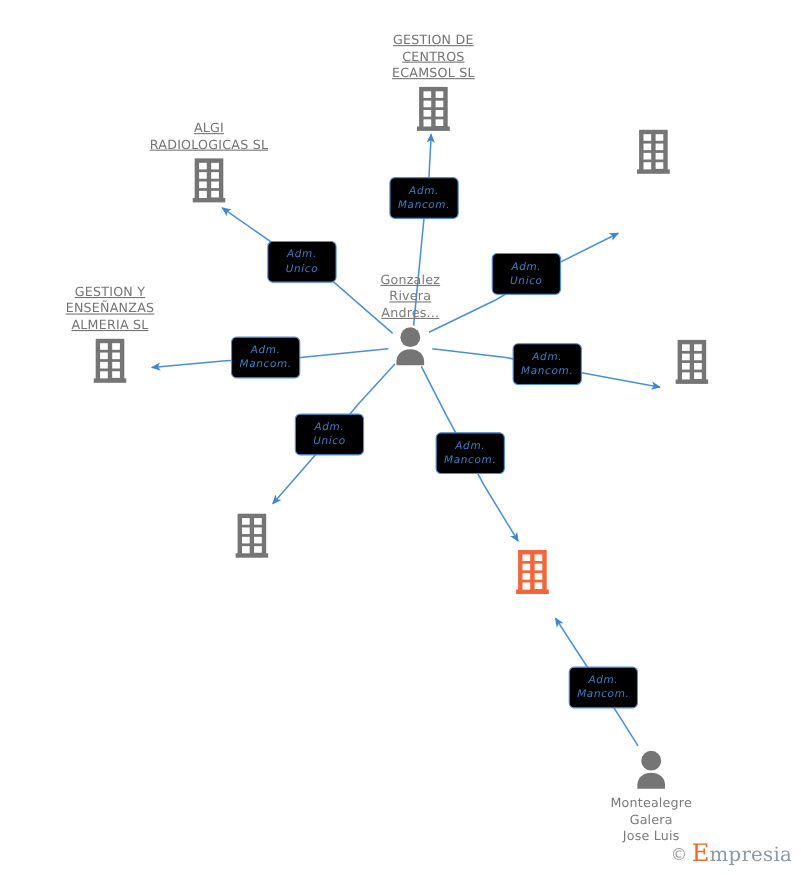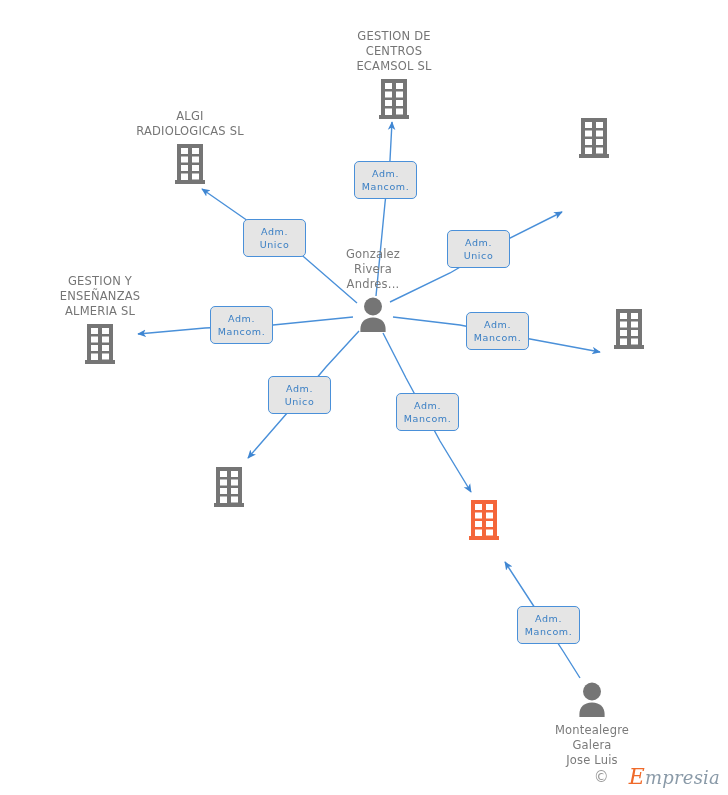--- a/index.html
+++ b/index.html
@@ -49,64 +49,63 @@
   }
   .node.highlight .label {
     color: #555555;
     font-weight: bold;
     font-size: 12px;
     letter-spacing: 0.3px;
   }
   .node.person .label {
     color: #7a7a7a;
   }
-  .label-above .label { margin-bottom: 4px; }
+  .label-above .label { margin-bottom: 4px; text-decoration: underline; }
   .label-below .label { margin-top: 4px; }
 
   .edge-label {
     position: absolute;
     z-index: 4;
-    background: #e5e5e5;
+    background: #000000;
     border: 1px solid #4a90d9;
     border-radius: 5px;
     box-sizing: border-box;
     padding: 5px 0 5px 0;
     width: 63px;
     margin-left: -31px;
     margin-top: -21px;
     text-align: center;
     font-family: "DejaVu Sans", sans-serif;
     font-size: 9.5px;
     line-height: 13px;
     color: #3a7fc4;
     letter-spacing: 0.6px;
     white-space: pre-line;
+    font-style: italic;
   }
   .watermark {
     position: absolute;
     right: 8px;
     bottom: 6px;
     z-index: 6;
     display: flex;
     align-items: center;
     gap: 4px;
     user-select: none;
   }
   .watermark .copy {
     font-family: "DejaVu Sans", sans-serif;
     font-size: 15px;
     color: #9a9a9a;
   }
   .watermark .brand {
     font-family: "DejaVu Serif", serif;
-    font-style: italic;
     font-size: 18px;
     color: #8a9aa8;
     letter-spacing: 0.2px;
-    margin-left: 16px;
   }
   .watermark .brand .cap {
     color: #ef6a2a;
     font-size: 22px;
   }
 </style>
 </head>
 <body>
 
 <div id="canvas">
@@ -189,21 +188,21 @@
             <rect x="17" y="5" width="7" height="6" fill="#ffffff"></rect>
             <rect x="6" y="13.5" width="7" height="6" fill="#ffffff"></rect>
             <rect x="17" y="13.5" width="7" height="6" fill="#ffffff"></rect>
             <rect x="6" y="22" width="7" height="6" fill="#ffffff"></rect>
             <rect x="17" y="22" width="7" height="6" fill="#ffffff"></rect>
             <rect x="17" y="30.5" width="7" height="6" fill="#ffffff"></rect>
             <rect x="6" y="30.5" width="7" height="8.5" fill="#ffffff"></rect>
             <rect x="0" y="37" width="30" height="4" fill="#757575"></rect>
           </svg></span>
       </div>
-      <div class="node company label-above" style="left: 100px; top: 274px; text-align: center;">
+      <div class="node company label-above" style="left: 100px; top: 258px; text-align: center;">
         <span class="label">GESTION Y
 ENSEÑANZAS
 ALMERIA SL</span>
         <span class="glyph"><svg width="30" height="44" viewBox="0 0 30 44" xmlns="http://www.w3.org/2000/svg">
             <rect x="2" y="1" width="26" height="38" fill="#757575"></rect>
             <rect x="6" y="5" width="7" height="6" fill="#ffffff"></rect>
             <rect x="17" y="5" width="7" height="6" fill="#ffffff"></rect>
             <rect x="6" y="13.5" width="7" height="6" fill="#ffffff"></rect>
             <rect x="17" y="13.5" width="7" height="6" fill="#ffffff"></rect>
             <rect x="6" y="22" width="7" height="6" fill="#ffffff"></rect>

